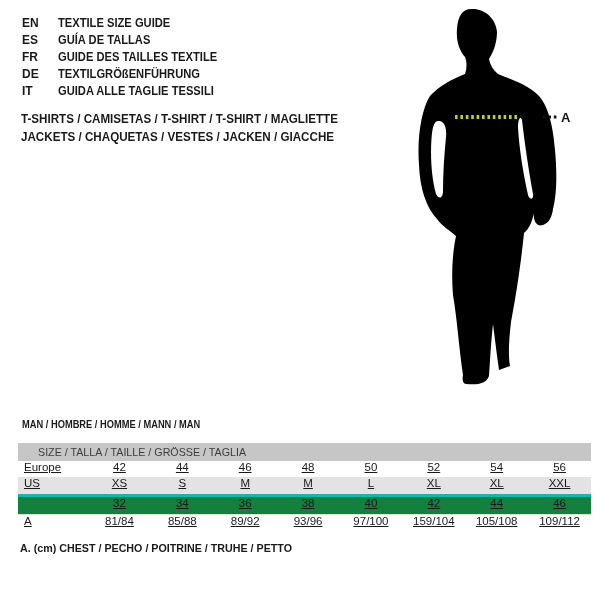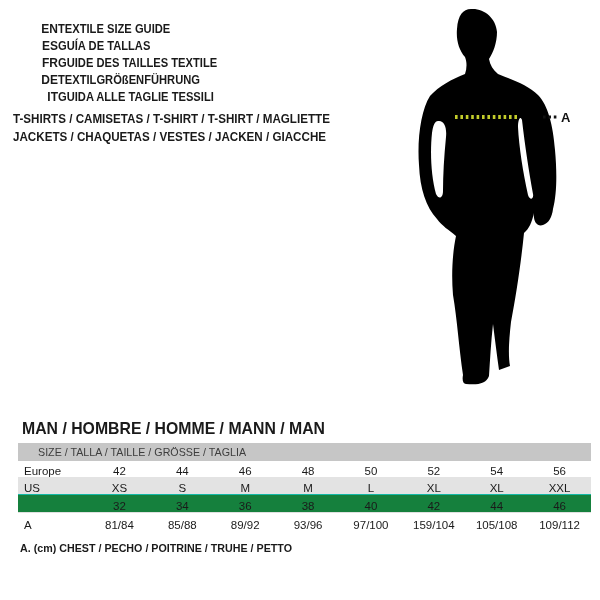--- a/index.html
+++ b/index.html
@@ -3,39 +3,39 @@
 <meta charset="utf-8">
 <style>
   html,body { margin:0; padding:0; background:#ffffff; }
   .canvas {
     position:relative; width:600px; height:600px; background:#fff;
     font-family:"Liberation Sans", sans-serif; color:#1a1a1a; overflow:hidden;
   }
   .cond { display:inline-block; transform:scaleX(0.93); transform-origin:0 50%; white-space:nowrap; }
 
   
-  .langs { position:absolute; left:22px; top:20px;text-align:right; }
+  .langs { position:absolute; left:22px; top:14px; }
   .lang-row { display:flex; height:17px; align-items:center; font-size:12px; font-weight:bold; }
   .lang-code { width:36px; flex:none; }
 
   
-  .garments { position:absolute; left:13px; top:110px; }
+  .garments { position:absolute; left:21px; top:110px; }
   .garment-line { height:18px; display:flex; align-items:center; font-size:12.5px; font-weight:bold; }
 
   
-  .section-title { position:absolute; left:22px; top:419px; font-size:17px; font-weight:bold; }
+  .section-title { position:absolute; left:22px; top:419px; font-size:10px; font-weight:bold; }
 
   
   .size-table { position:absolute; left:18px; top:443px; width:573px; font-size:11.5px; }
   .thead {
     height:18px; background:#c6c6c6; color:#3d3d3d;
     display:flex; align-items:center; padding-left:20px; box-sizing:border-box;
   }
-  .trow { display:flex; align-items:flex-end; height:16px; background:#fff; }
-  .trow.row-us { background:#e3e3e3; height:17px; border-bottom:1px solid #14b8a6; }
+  .trow { display:flex; align-items:flex-start; height:16px; background:#fff;text-decoration:underline; }
+  .trow.row-us { background:#e3e3e3; height:17px; border-bottom:3px solid #14b8a6; }
   .trow.row-usnum { background:#15803d; height:17px; }
   .trow.row-a { height:18px; border-top:1px solid #e0e0e0; }
   .tlabel { width:70px; flex:none; padding-left:6px; box-sizing:border-box; text-align:left; }
   .tcell { flex:1; text-align:center; }
 
   
   .footnote { position:absolute; left:20px; top:542px; font-size:11.5px; font-weight:bold; }
 
   
   .figure-svg { position:absolute; left:0; top:0; width:600px; height:600px; }

